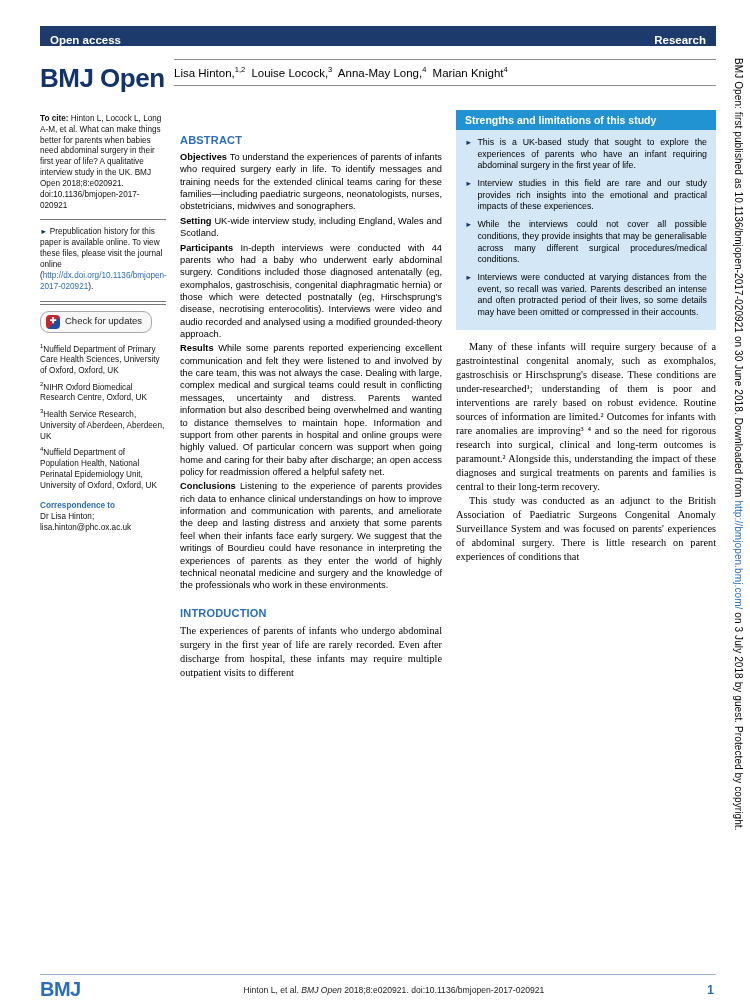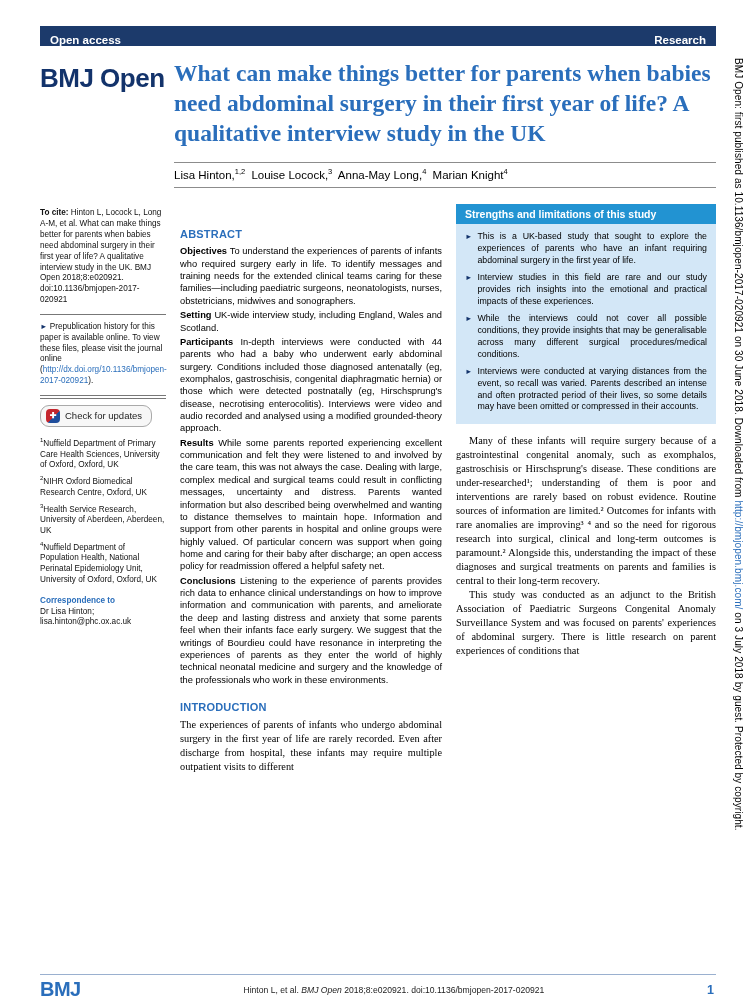--- a/index.html
+++ b/index.html
@@ -88,21 +88,20 @@
   <div class="content">
 
     <div class="topbar">
       <span>Open access</span>
       <span>Research</span>
     </div>
 
     <div class="header">
       <div class="logo">BMJ Open</div>
       <div class="title-area">
-        <h1 class="title">What can make things better for parents when babies need abdominal surgery in their first year of life? A qualitative interview study in the UK</h1>
         <div class="hrule"></div>
         <div class="authors">
           <span class="author"><span>Lisa Hinton,</span><sup>1,2</sup></span>
           <span class="author"><span>Louise Locock,</span><sup>3</sup></span>
           <span class="author"><span>Anna-May Long,</span><sup>4</sup></span>
           <span class="author"><span>Marian Knight</span><sup>4</sup></span>
         </div>
         <div class="hrule"></div>
       </div>
     </div>

